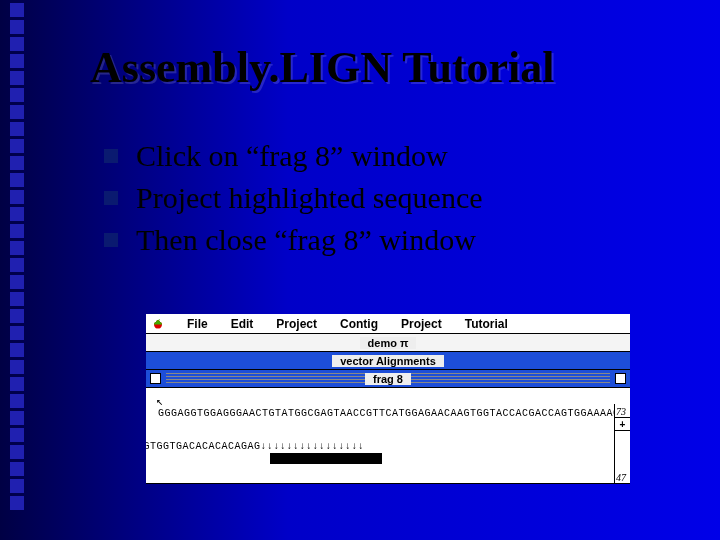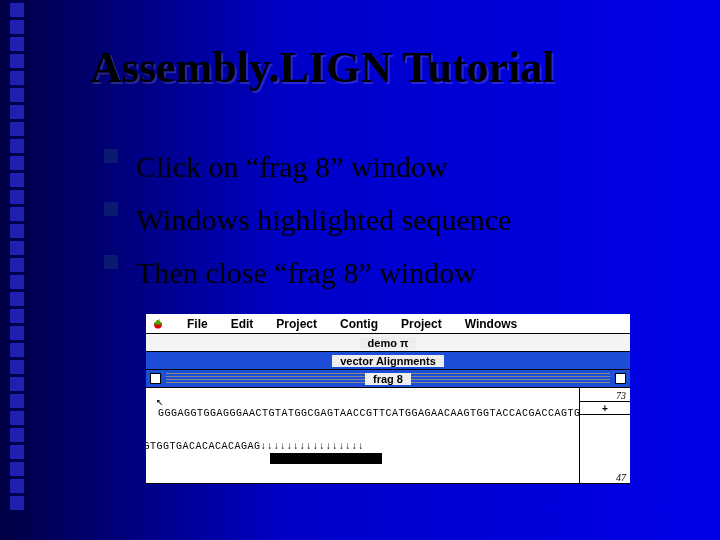--- a/index.html
+++ b/index.html
@@ -51,21 +51,20 @@
   height: 14px;
   background: #0a1a70;
   margin-top: 10px;
   margin-right: 18px;
   flex-shrink: 0;
 }
 .bullet .txt {
   font-family: "Times New Roman", serif;
   font-size: 30px;
   color: #000000;
-  margin-top: 11px;
 }
 .app {
   position: absolute;
   left: 146px;
   top: 314px;
   width: 484px;
   background: #fff;
   font-family: "Chicago", "Helvetica", sans-serif;
 }
 .menubar {
@@ -156,25 +155,26 @@
 .seq-line.r2 { margin-top: 22px; margin-left: -28px; }
 .seq-line.highlight {
   display: inline-block;
   background: #000;
   color: #000;
   margin-left: 118px;
   margin-top: 1px;
   letter-spacing: 1px;
 }
 .seq-right {
-  width: 51px;
+  width: 16px;
   border-left: 1px solid #000;
   display: flex;
   flex-direction: column;
   font-size: 10px;
+  margin-top: 16px;
 }
 .seq-right .num {
   text-align: right;
   padding: 2px 4px 0 0;
   color: #000;
   font-style: italic;
   font-family: "Times New Roman", serif;
 }
 .seq-right .plus {
   border-top: 1px solid #000;
@@ -226,21 +226,21 @@
 
 <div class="slide">
   <h1 class="title">Assembly.LIGN Tutorial</h1>
   <div class="bullets">
     <div class="bullet">
       <div class="mk"></div>
       <div class="txt">Click on “frag 8” window</div>
     </div>
     <div class="bullet">
       <div class="mk"></div>
-      <div class="txt">Windows highlighted sequence</div>
+      <div class="txt">Project highlighted sequence</div>
     </div>
     <div class="bullet">
       <div class="mk"></div>
       <div class="txt">Then close “frag 8” window</div>
     </div>
   </div>
 </div>
 
 <div class="app">
 
@@ -250,21 +250,21 @@
         <path d="M6 2 C5 2 4 3 4 4 C2.5 4 2 5.5 2 6.5 C2 8.5 3.5 10.5 5 10.5 C5.5 10.5 5.8 10.2 6 10.2 C6.2 10.2 6.5 10.5 7 10.5 C8.5 10.5 10 8.5 10 6.5 C10 5.5 9.5 4 8 4 C8 3 7 2 6 2 Z" fill="#d00"></path>
         <path d="M6 2 C5 2 4 3 4 4 C2.5 4 2 5.5 2 6.5 L10 6.5 C10 5.5 9.5 4 8 4 C8 3 7 2 6 2 Z" fill="#4a0"></path>
         <path d="M6.5 2 C7 1 7.5 0.8 8 1 C7.8 1.8 7.2 2.2 6.5 2 Z" fill="#4a0"></path>
       </svg>
     </span>
     <span class="mi">File</span>
     <span class="mi">Edit</span>
     <span class="mi">Project</span>
     <span class="mi">Contig</span>
     <span class="mi">Project</span>
-    <span class="mi">Windows</span>
+    <span class="mi">Tutorial</span>
   </div>
 
   <div class="winbar">
     <span class="wtitle">demo π</span>
   </div>
 
   <div class="winbar sub">
     <span class="wtitle">vector Alignments</span>
   </div>
 

